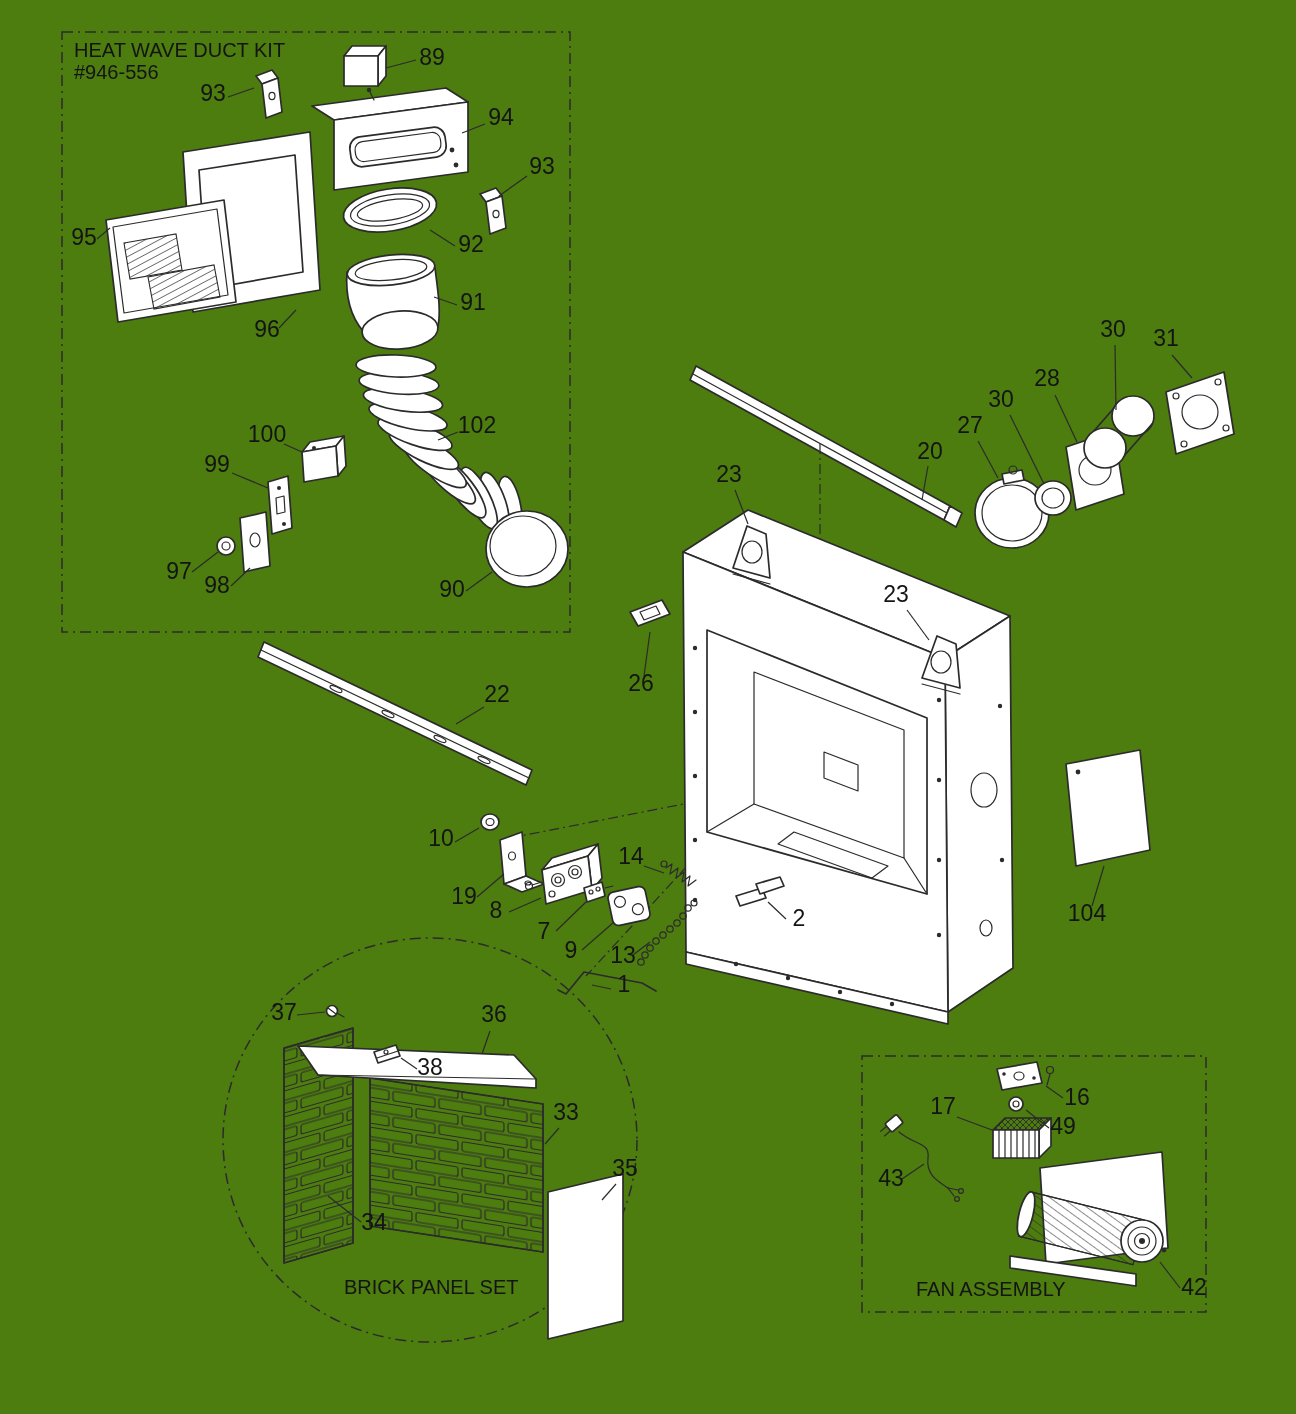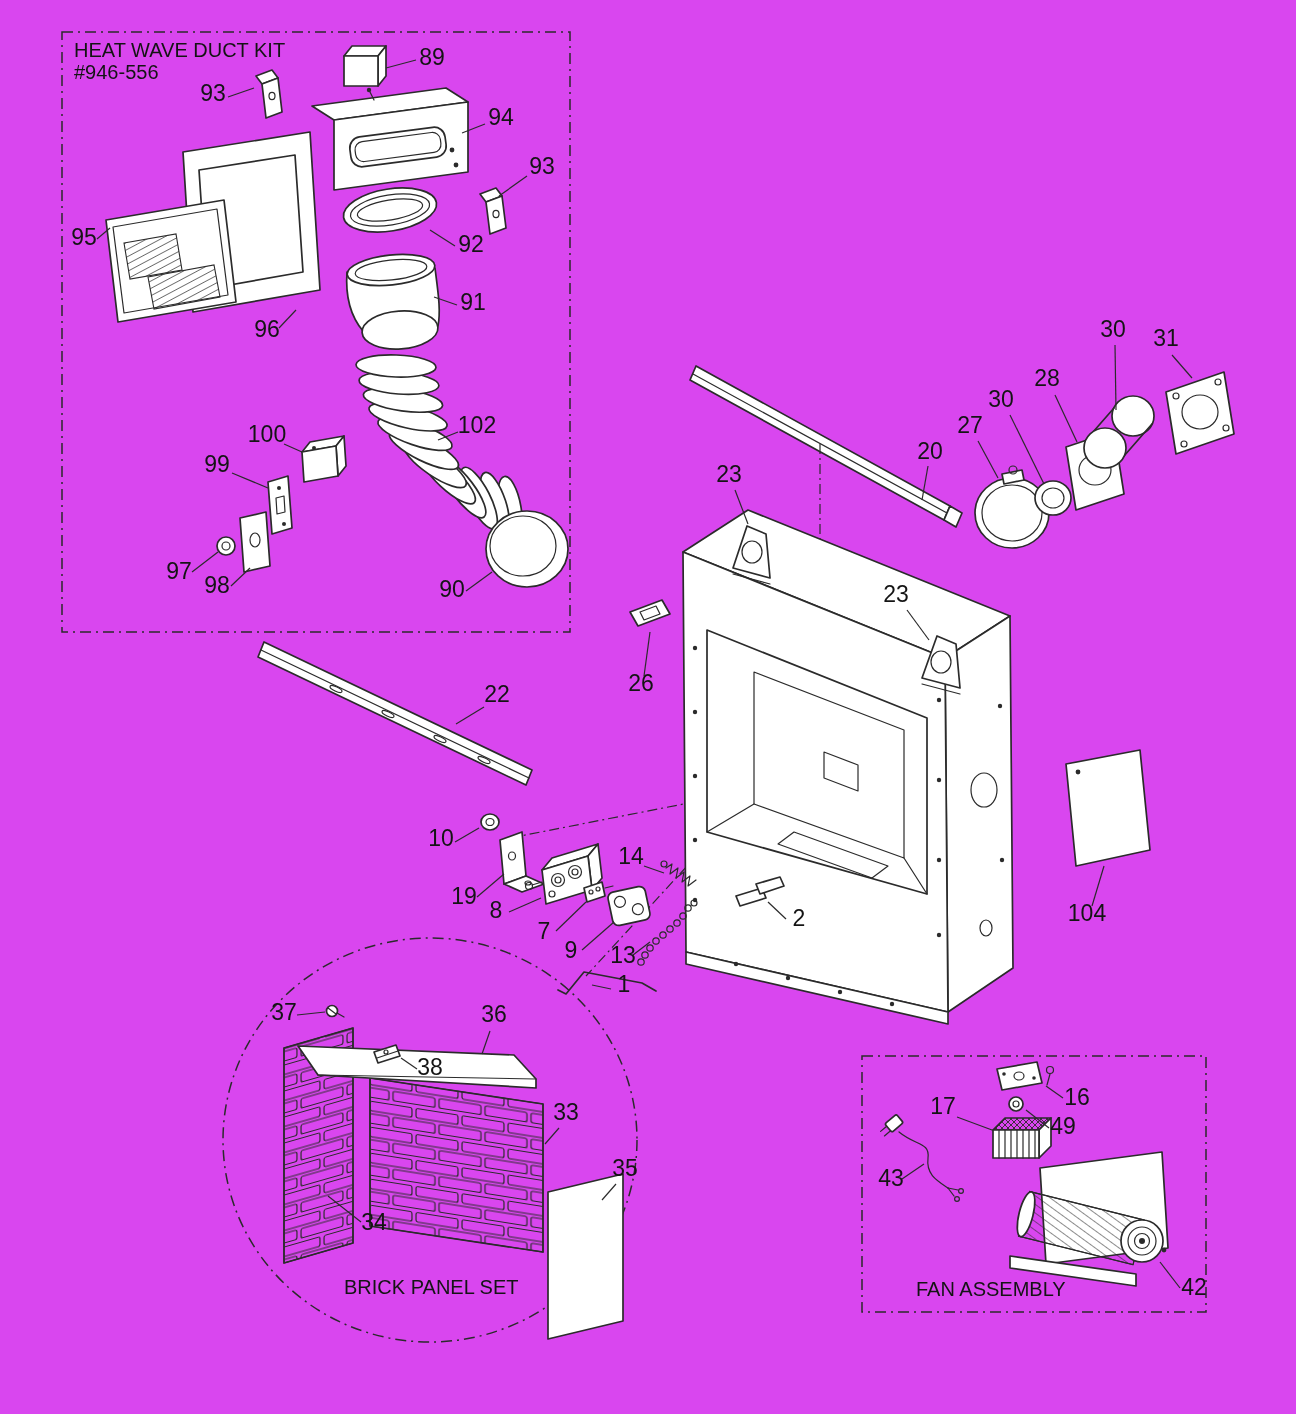--- a/index.html
+++ b/index.html
@@ -1,16 +1,16 @@
 <!DOCTYPE html>
 <html><head>
 <meta charset="utf-8">
 <style>
   html,body{margin:0;padding:0;background:#fff}
-  .stage{width:1296px;height:1414px;position:relative;background:#d946ef;overflow:hidden}
+  .stage{width:1296px;height:1414px;position:relative;background:#4d7c0f;overflow:hidden}
   svg{position:absolute;left:0;top:0}
   .ln{fill:none;stroke:#2b2b2b;stroke-width:1.7;stroke-linecap:round;stroke-linejoin:round}
   .lnt{fill:none;stroke:#2b2b2b;stroke-width:1.2;stroke-linecap:round;stroke-linejoin:round}
   .fw{fill:#fff;stroke:#2b2b2b;stroke-width:1.7;stroke-linejoin:round}
   .fwt{fill:#fff;stroke:#2b2b2b;stroke-width:1.2;stroke-linejoin:round}
   .dd{fill:none;stroke:#2b2b2b;stroke-width:1.5;stroke-dasharray:11 5 2 5}
   .dc{fill:none;stroke:#2b2b2b;stroke-width:1.2;stroke-dasharray:10 4 2 4}
   .dot{fill:#2b2b2b;stroke:none}
   .gt{font:20px "Liberation Sans",sans-serif;fill:#141414}
   .lbl{font:23px "Liberation Sans",sans-serif;fill:#141414;text-anchor:middle}

